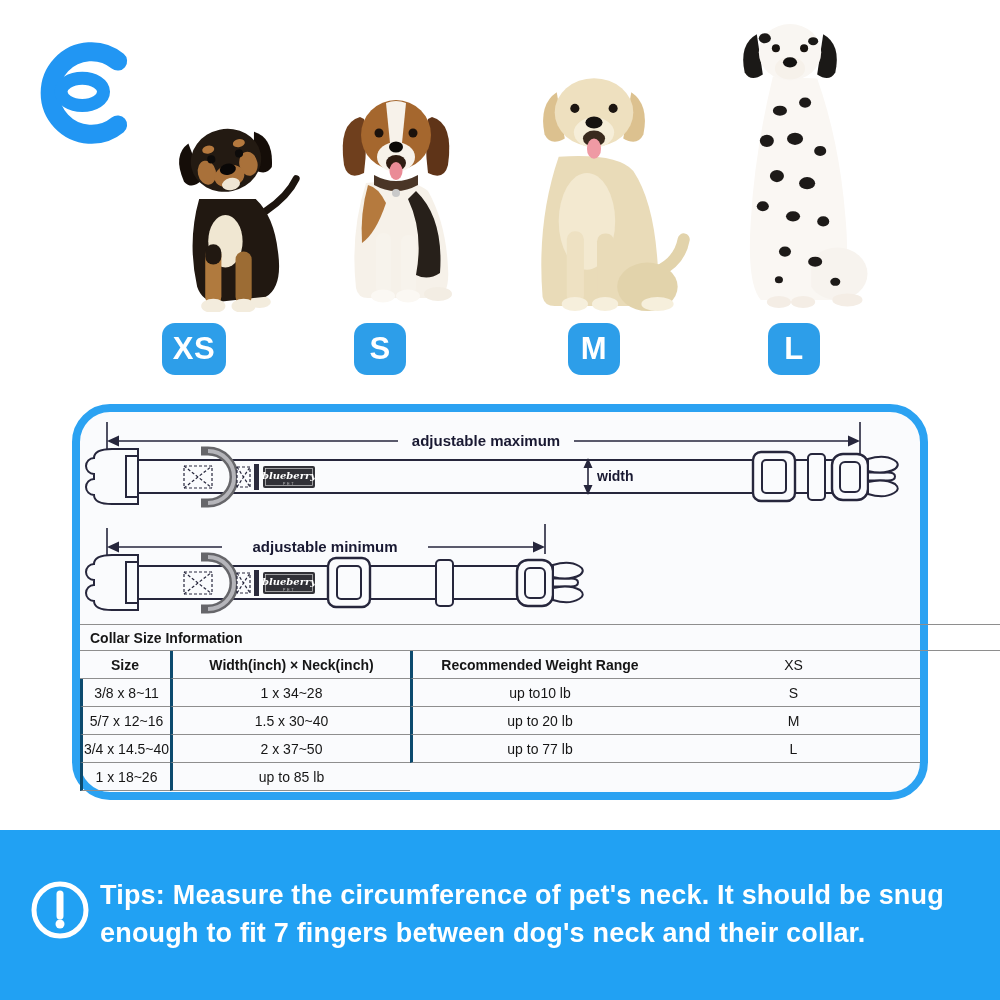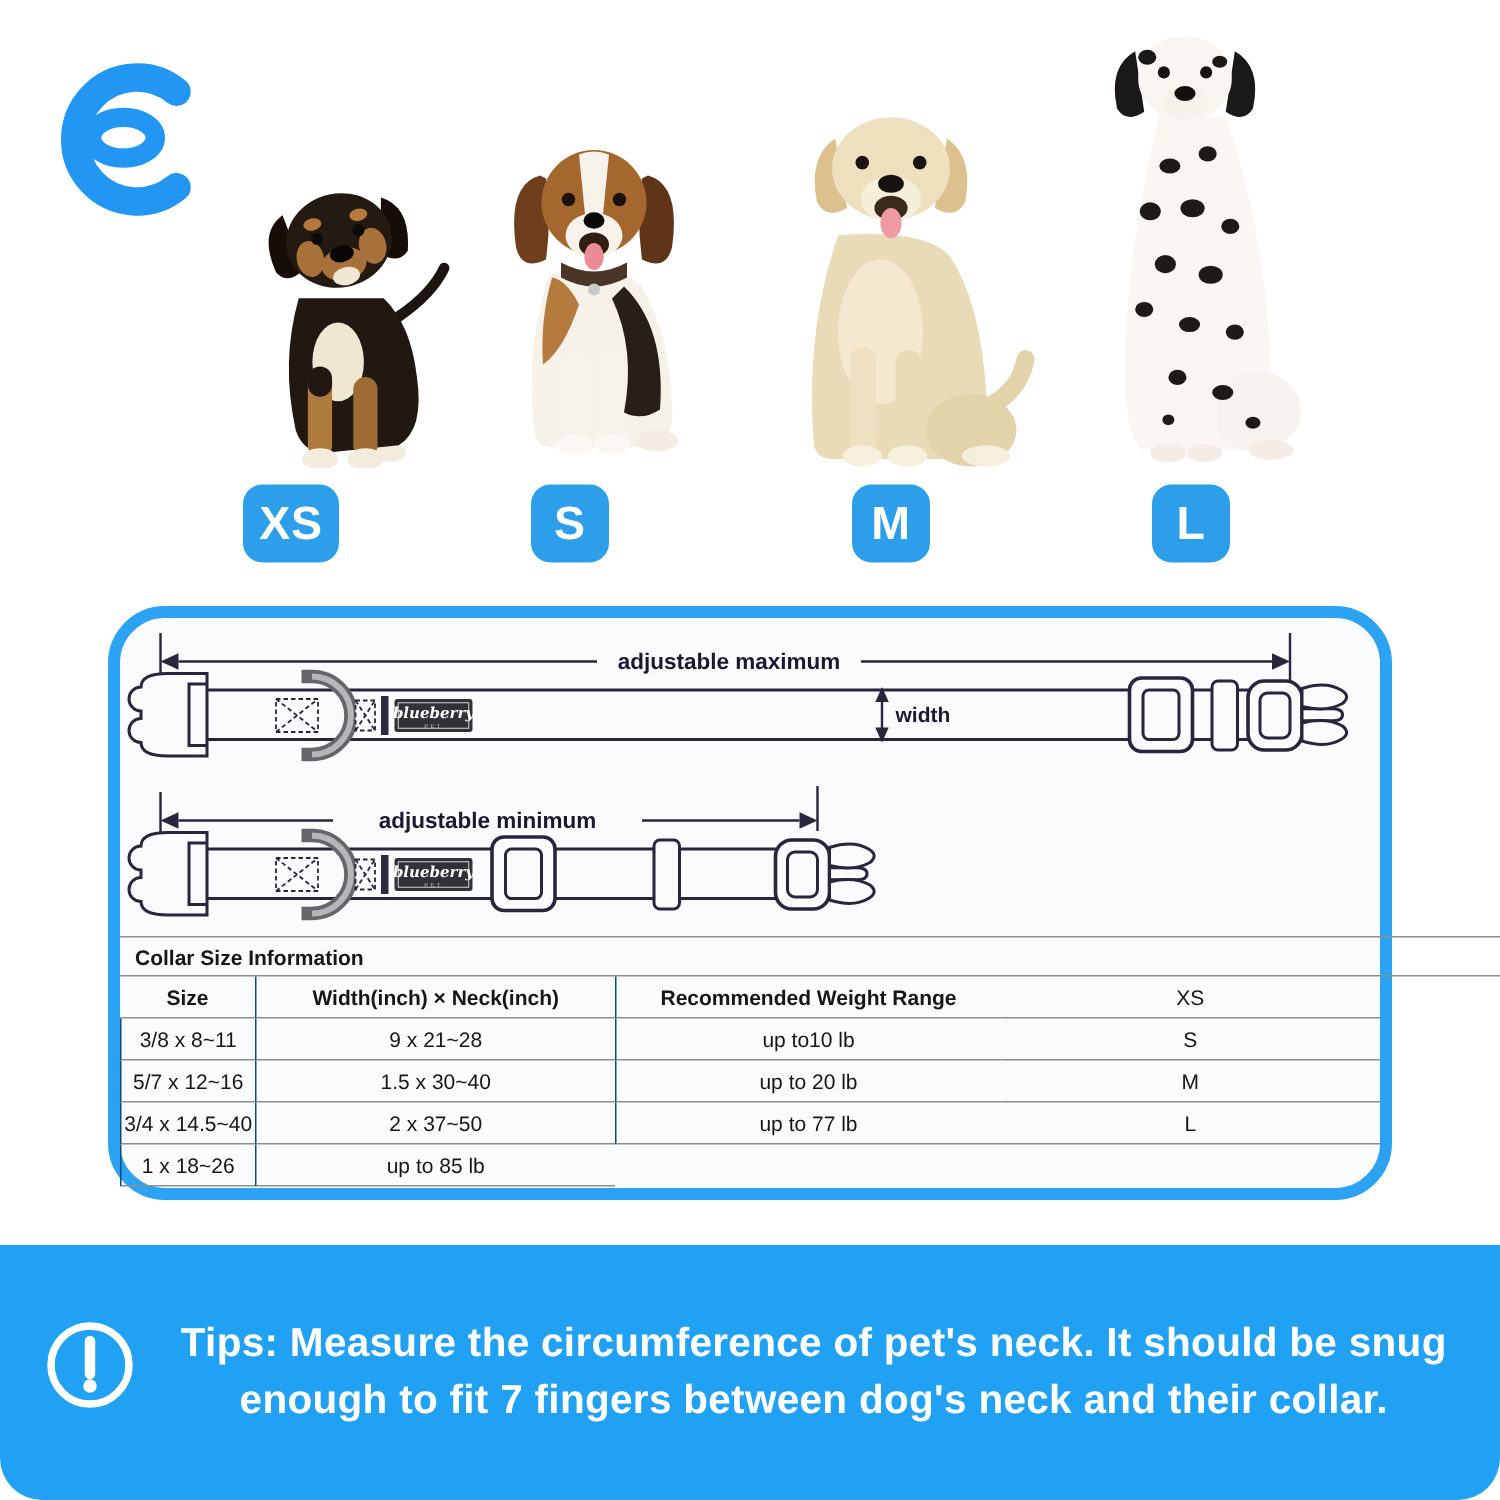--- a/index.html
+++ b/index.html
@@ -1,39 +1,39 @@
 <!DOCTYPE html>
 <html><head>
 <meta charset="utf-8">
 <style>
   html,body{margin:0;padding:0;background:#fff;}
   #canvas{position:relative;width:1000px;height:1000px;background:#ffffff;overflow:hidden;
-          font-family:"Liberation Sans",sans-serif;border-radius:28px;}
+          font-family:"Liberation Sans",sans-serif;}
   .abs{position:absolute;}
   
   .badge{position:absolute;top:323px;height:52px;background:#2d9ee9;border-radius:13px;
          color:#fff;font-weight:bold;font-size:31px;display:flex;align-items:center;
          justify-content:center;letter-spacing:.5px;}
   
   .infobox{position:absolute;left:72px;top:404px;width:856px;height:396px;background:#fafbfd;
            border:8px solid #2ba2f2;border-radius:38px;box-sizing:border-box;}
   .diagram-svg{position:absolute;left:0;top:0;width:840px;height:210px;}
   
   .table-wrap{position:absolute;left:0;top:212px;width:983px;color:#1b1b1b;}
   .table-title{height:27px;box-sizing:border-box;border-top:1px solid #8e8e8e;
                border-bottom:1px solid #8e8e8e;display:flex;align-items:center;
                padding-left:10px;font-size:14px;font-weight:bold;color:#161616;}
   .size-grid{display:grid;grid-template-columns:90px 240px 257px 253px;}
   .cell{height:28px;box-sizing:border-box;display:flex;align-items:center;justify-content:center;
         font-size:14px;border-bottom:1px solid #8e8e8e;color:#161616;}
-  .cell.c1,.cell.c2,.cell.c3{border-left:1px solid #0c4a6e;}
+  .cell.c1,.cell.c2,.cell.c3{border-left:3px solid #0c4a6e;}
   .cell.head{font-weight:bold;}
   
   .banner{position:absolute;left:0;top:830px;width:1000px;height:170px;background:#21a1f3;}
-  .tips-text{position:absolute;left:100px;top:46px;width:885px;text-align:center;color:#fff;
+  .tips-text{position:absolute;left:100px;top:46px;width:885px;color:#fff;
              font-size:27px;font-weight:bold;line-height:38px;letter-spacing:.2px;}
 </style>
 </head>
 <body>
 
 <div id="canvas">
 
   <svg class="abs" style="left:28px;top:34px" width="118" height="118" viewBox="0 0 100 100">
     <path d="M76,23 A35,35 0 1 0 76,77" fill="none" stroke="#2196f3" stroke-width="16" stroke-linecap="round"></path>
     <ellipse cx="46" cy="49" rx="18" ry="11.5" fill="none" stroke="#2196f3" stroke-width="11"></ellipse>
@@ -233,21 +233,21 @@
 
     <div class="table-wrap">
       <div class="table-title">Collar Size Information</div>
       <div class="size-grid">
         <div class="cell head c0">Size</div>
         <div class="cell head c1">Width(inch) × Neck(inch)</div>
         <div class="cell head c3">Recommended Weight Range</div>
 
         <div class="cell c0">XS</div>
         <div class="cell c1">3/8 x 8~11</div>
-        <div class="cell c2">9 x 21~28</div>
+        <div class="cell c2">1 x 34~28</div>
         <div class="cell c3">up to10 lb</div>
 
         <div class="cell c0">S</div>
         <div class="cell c1">5/7 x 12~16</div>
         <div class="cell c2">1.5 x 30~40</div>
         <div class="cell c3">up to 20 lb</div>
 
         <div class="cell c0">M</div>
         <div class="cell c1">3/4 x 14.5~40</div>
         <div class="cell c2">2 x 37~50</div>

